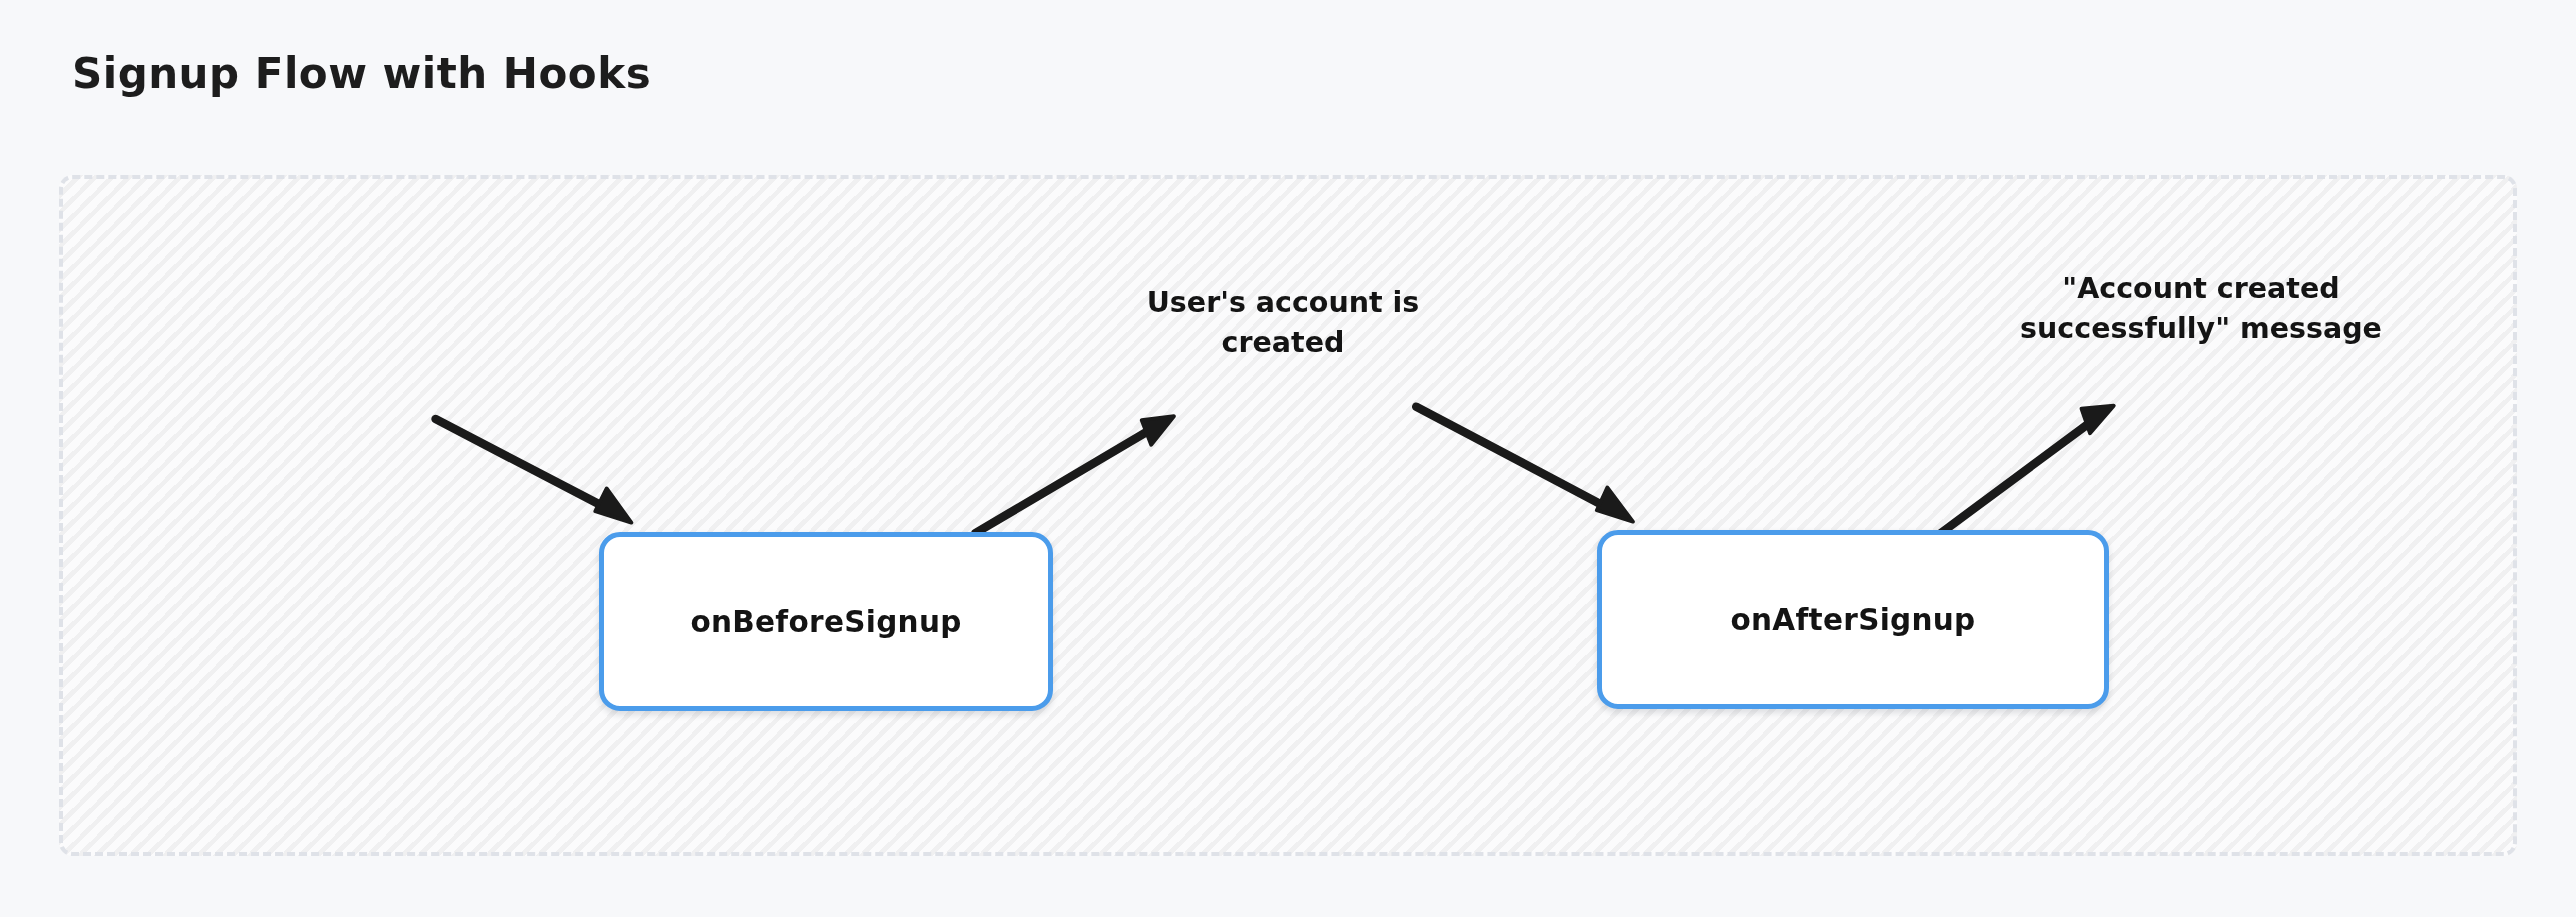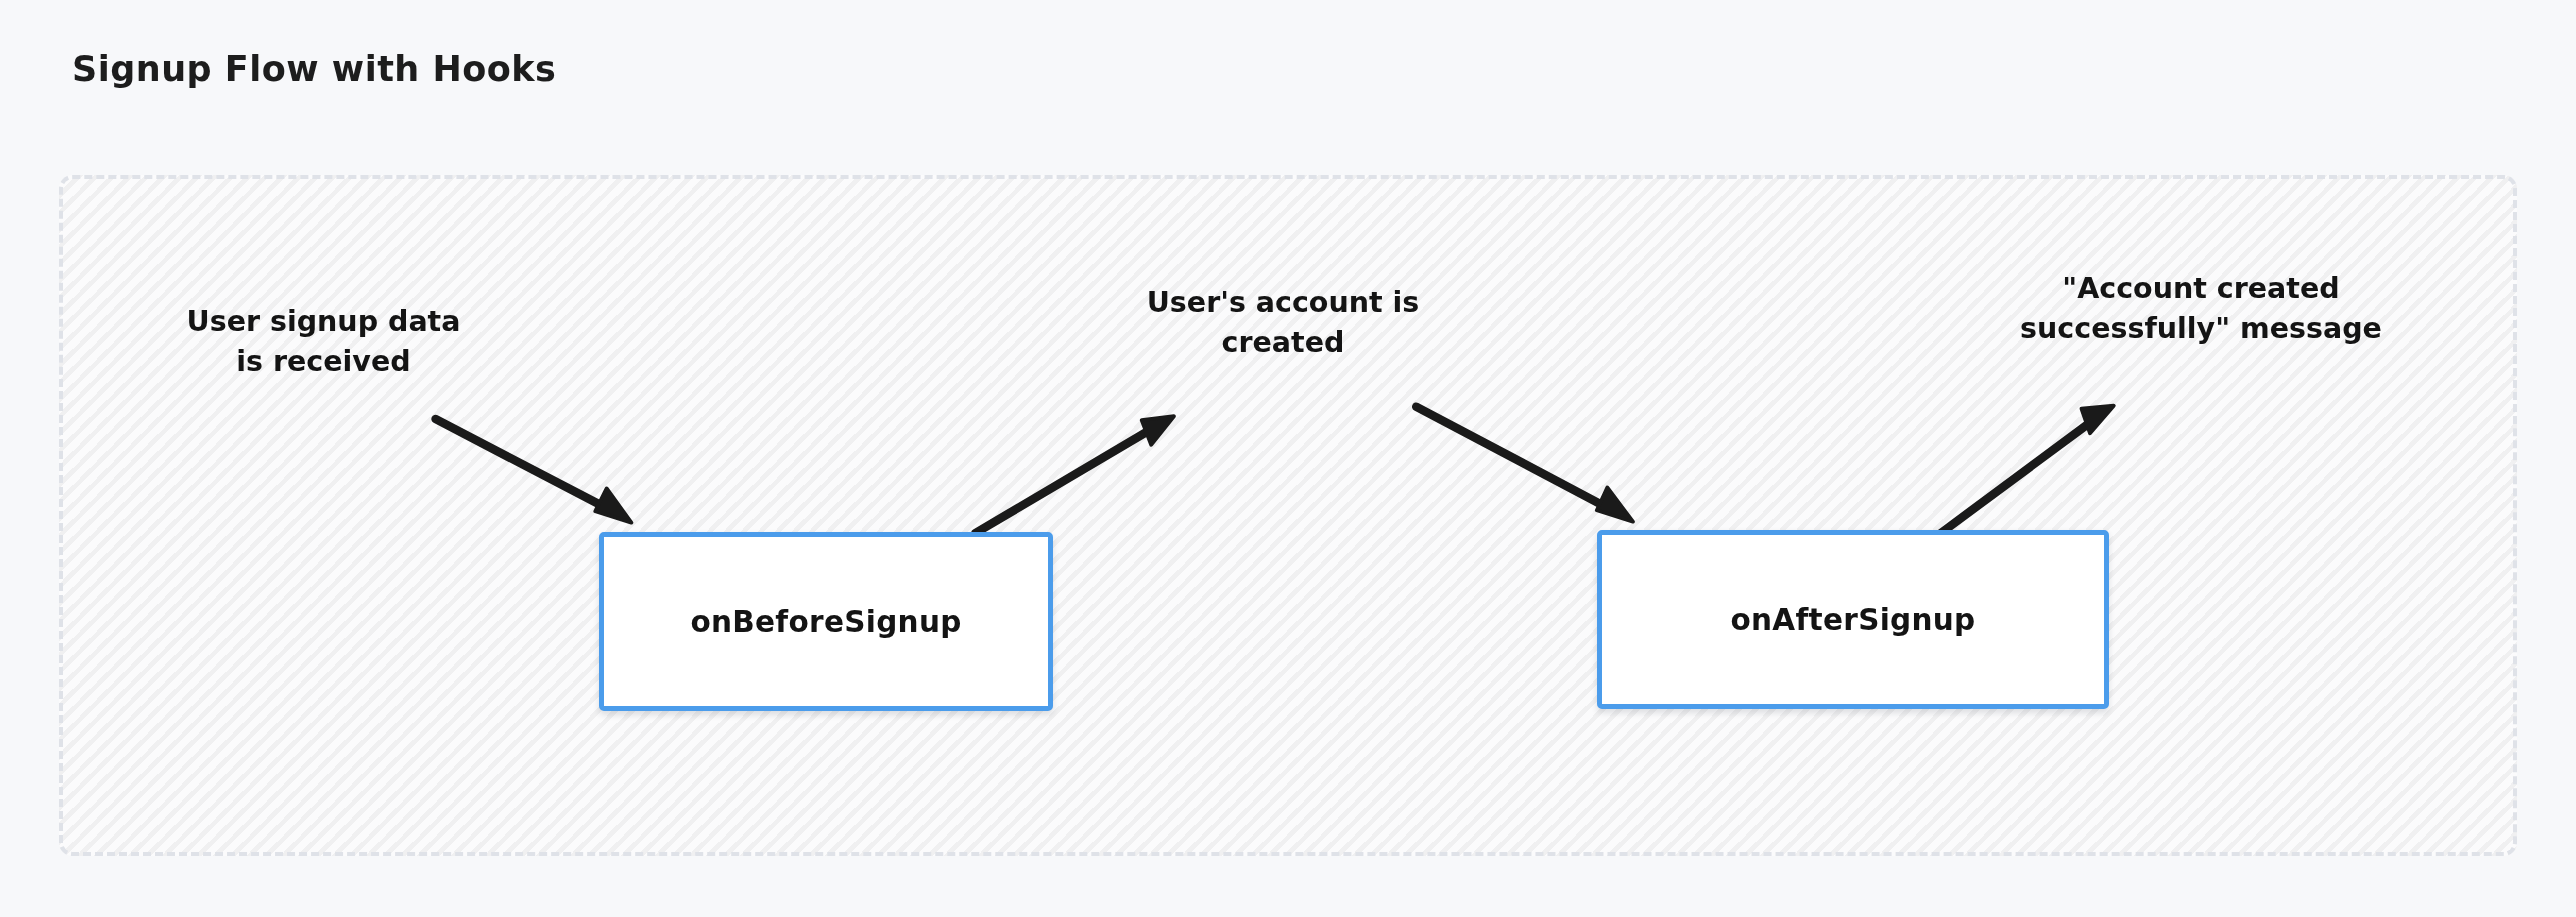--- a/index.html
+++ b/index.html
@@ -19,21 +19,21 @@
     overflow: hidden;
   }
 
   
   #page-title {
     position: absolute;
     left: 72px;
     top: 49px;
     font-family: "DejaVu Sans", sans-serif;
     font-weight: bold;
-    font-size: 35px;
+    font-size: 42px;
     letter-spacing: 0.5px;
     color: #1d1d1d;
     white-space: nowrap;
   }
 
   
   #flow-frame {
     position: absolute;
     left: 59px;
     top: 175px;
@@ -53,21 +53,21 @@
       );
     background-size: 17px 17px;
   }
 
   
   .node-box {
     position: absolute;
     box-sizing: border-box;
     background: #ffffff;
     border: 5.7px solid #4b9ceb;
-    border-radius: 5px;
+    border-radius: 21px;
     box-shadow: 0 3.8px 6.7px rgba(20,30,50,0.13);
     display: flex;
     align-items: center;
     justify-content: center;
   }
   .node-label {
     font-family: "DejaVu Sans", sans-serif;
     font-weight: bold;
     font-size: 29.5px;
     letter-spacing: 0.3px;
@@ -138,22 +138,20 @@
       <path class="arrow-path" d="M 1490 428 L 1700 539"></path>
       <polygon class="arrow-head" points="1718,549 1680,537 1691,513"></polygon>
     </g>
 
     <g>
       <path class="arrow-path" d="M 2042 561 L 2208 438"></path>
       <polygon class="arrow-head" points="2224,427 2190,430 2199,456"></polygon>
     </g>
   </svg>
 
-  <div class="edge-label" id="edge-label-signup-data">User signup data
-is received</div>
 
   <div class="edge-label" id="edge-label-account-made">User's account is
 created</div>
 
   <div class="edge-label" id="edge-label-success-msg">"Account created
 successfully" message</div>
 
   <div class="node-box" id="node-on-before-signup">
     <span class="node-label">onBeforeSignup</span>
   </div>

